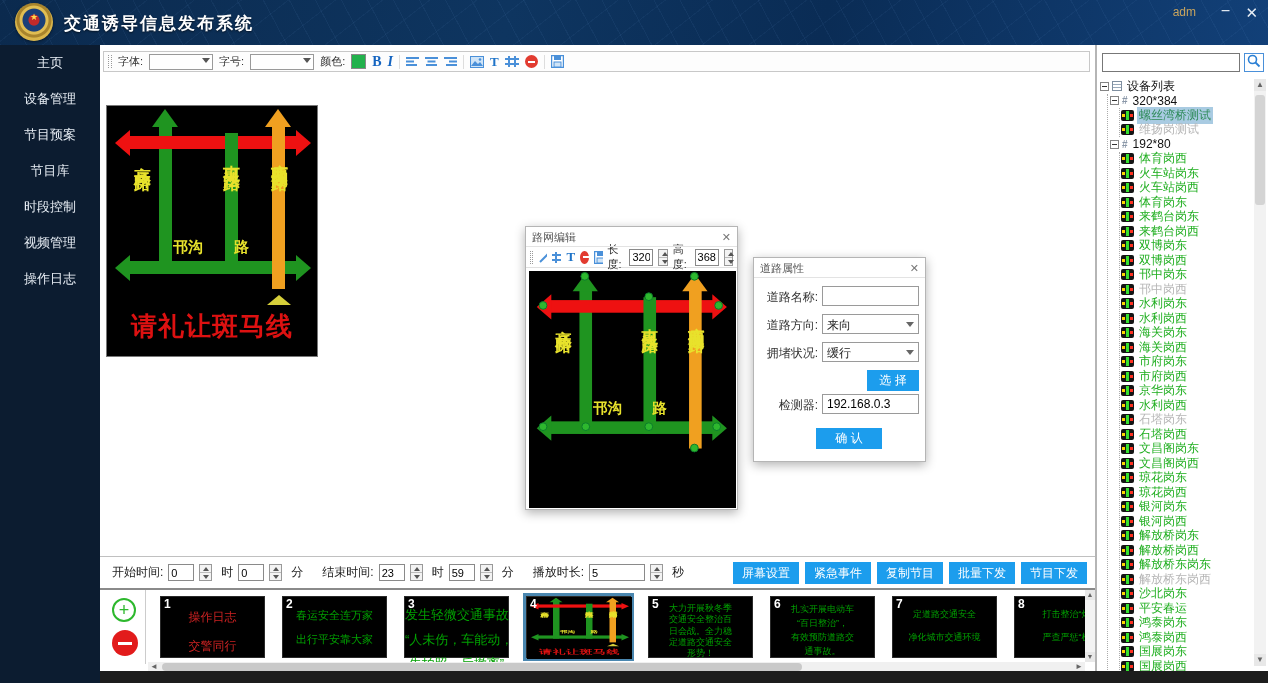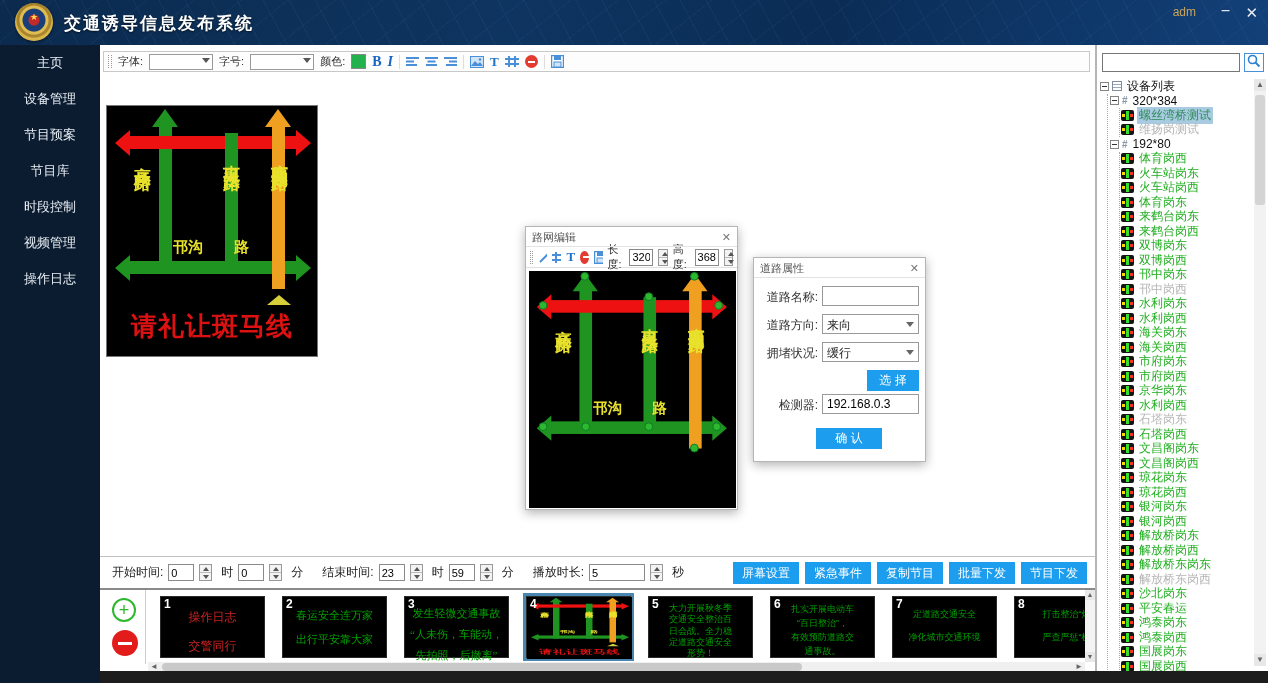--- a/index.html
+++ b/index.html
@@ -435,21 +435,21 @@
             <span class="tnum">1</span>
           </div>
           <div class="thumb">
             <div class="tlines green" style="font-size: 11px; line-height: 2.2;">
               <div>春运安全连万家</div>
               <div>出行平安靠大家</div>
             </div>
             <span class="tnum">2</span>
           </div>
           <div class="thumb">
-            <div class="tlines green" style="font-size: 11px; line-height: 1.9; font-family: Liberation Serif, serif;">
+            <div class="tlines green" style="font-size: 13px; line-height: 1.9;">
               <div>发生轻微交通事故</div>
               <div>“人未伤，车能动，</div>
               <div>先拍照，后撤离”</div>
             </div>
             <span class="tnum">3</span>
           </div>
           <div class="thumb sel">
             <div class="thumb-rm">
               <div class="roadmap rm rm-thumb">
     <div class="bar v green" style="left:52px;top:20px;height:148px;"></div>

